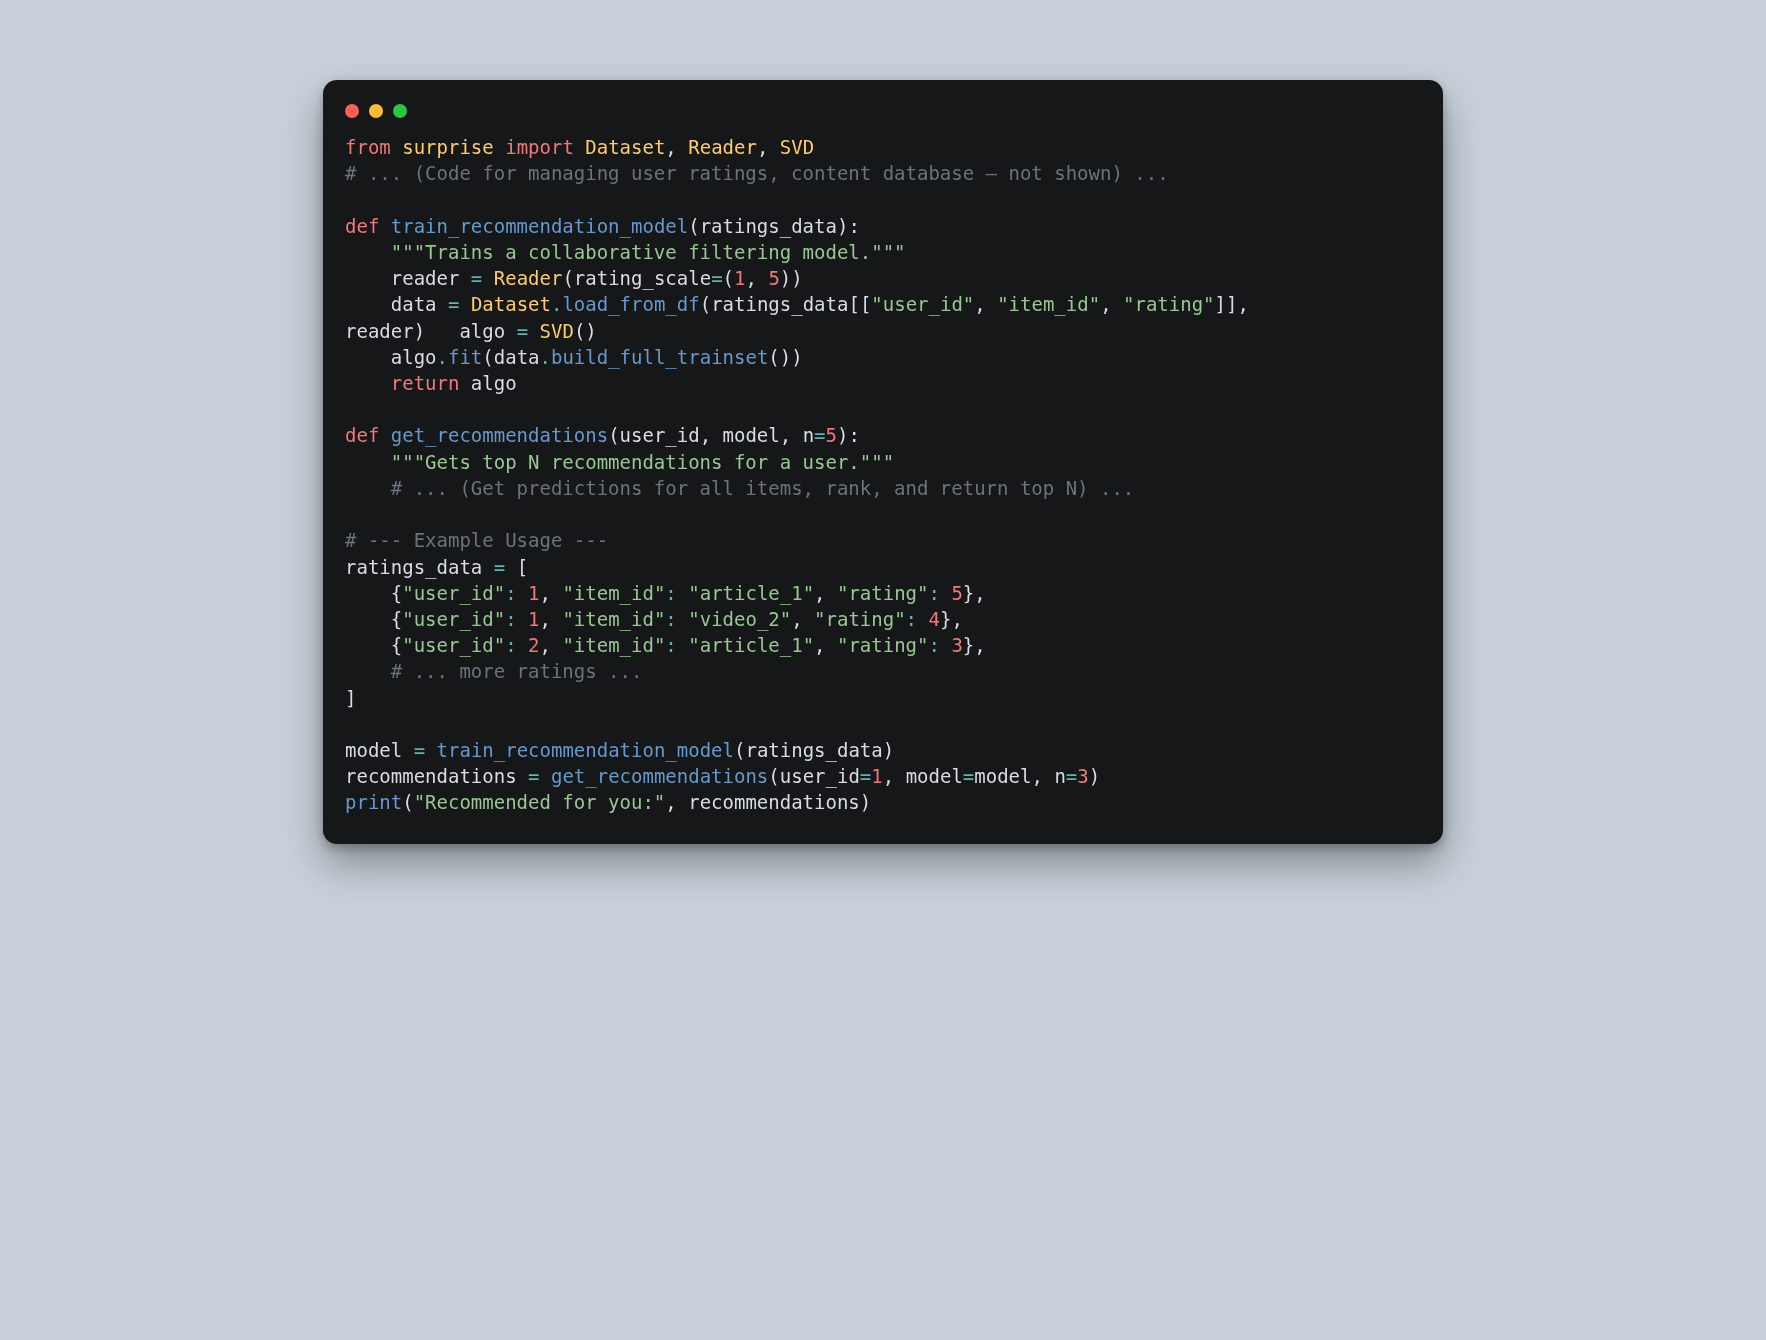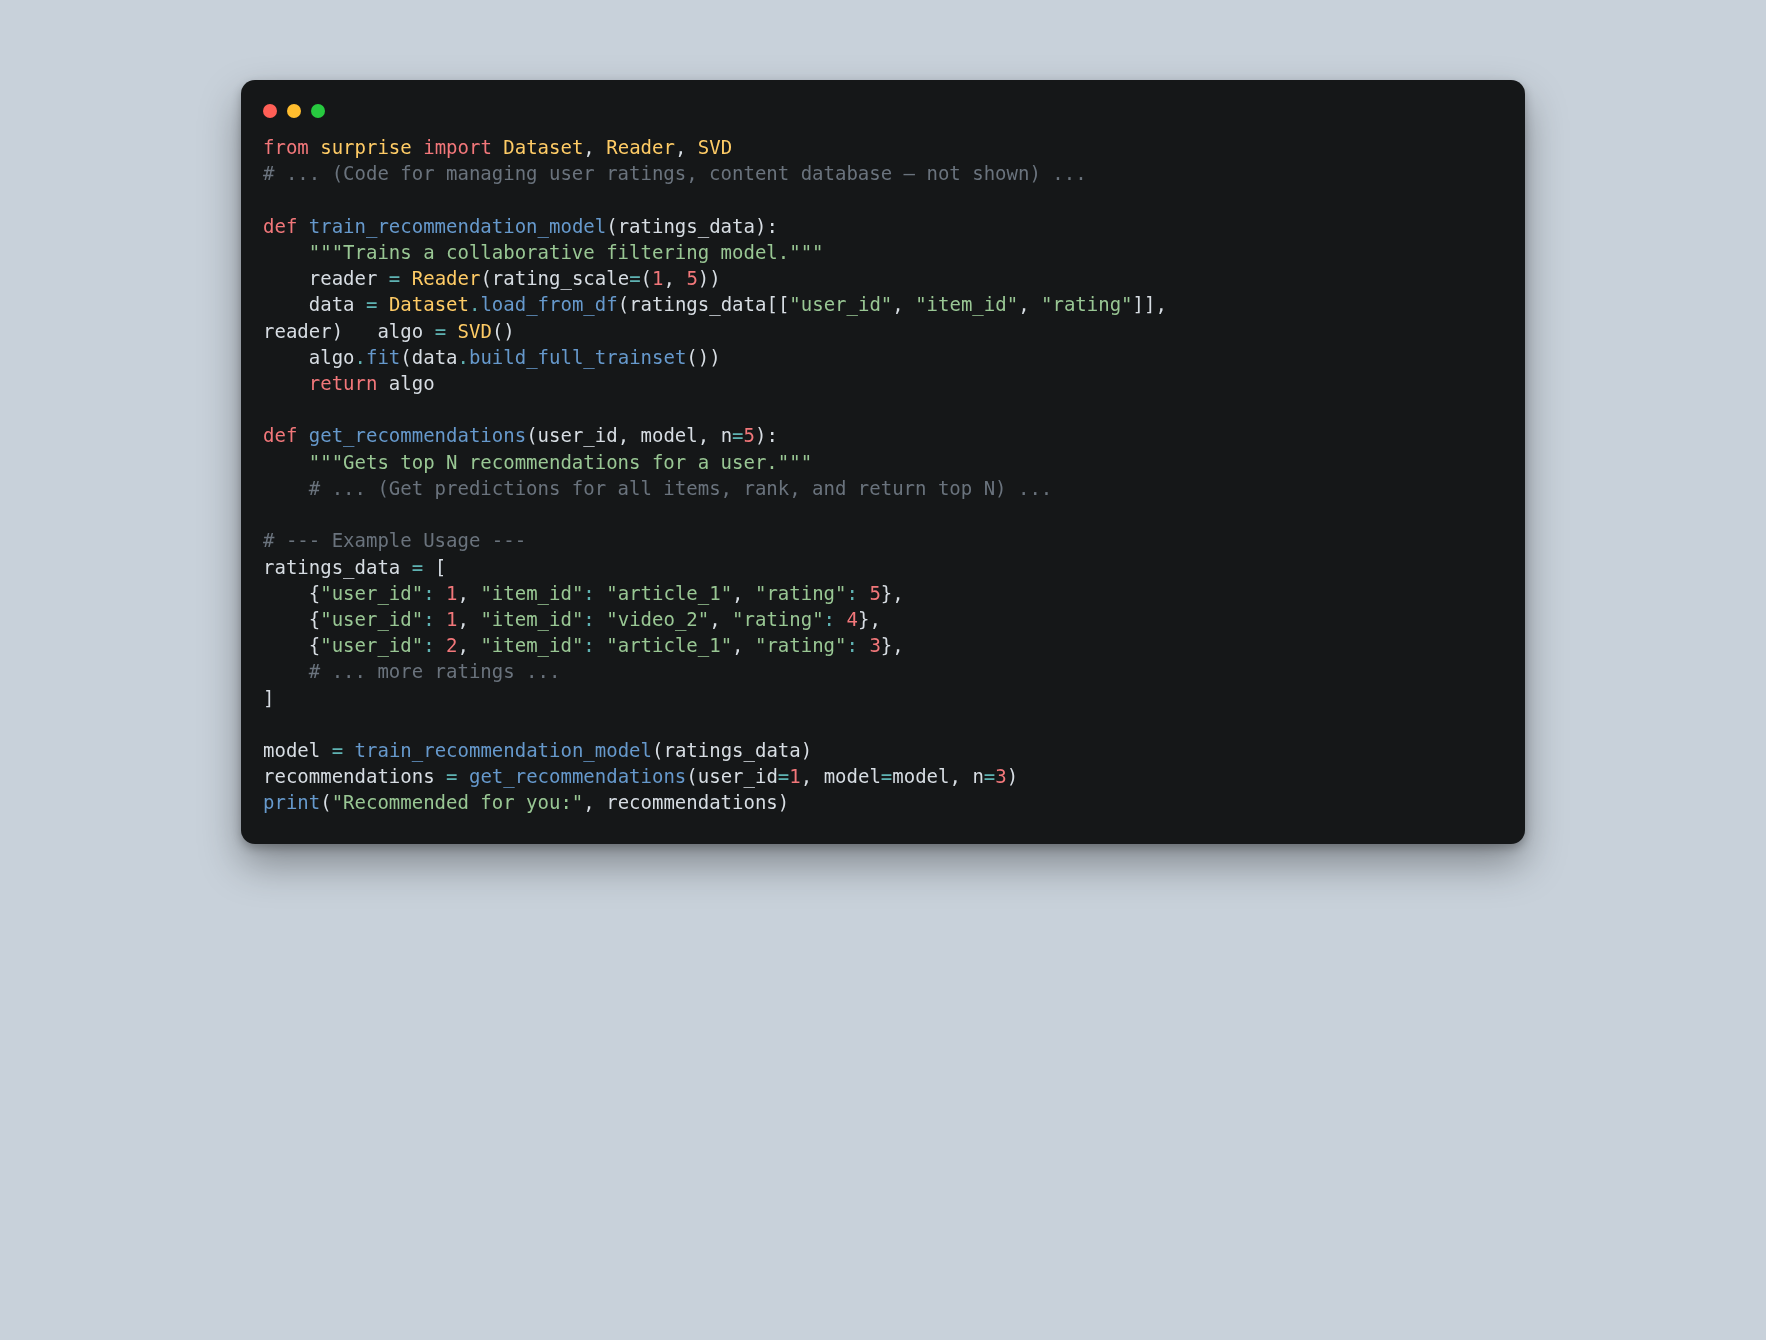--- a/index.html
+++ b/index.html
@@ -11,21 +11,21 @@
     background: #c8d1da;
     display: flex;
     justify-content: center;
     align-items: flex-start;
     padding: 80px 0 120px 0;
     box-sizing: border-box;
     font-family: "SFMono-Regular", Consolas, "Liberation Mono", Menlo, Courier, monospace;
   }
   .window {
     background: #151718;
-    width: 1284px;
+    width: 1120px;
     border-radius: 14px;
     box-shadow: 0 20px 40px rgba(0,0,0,0.35), 0 4px 10px rgba(0,0,0,0.25);
     padding: 24px 0 28px 0;
   }
   .titlebar {
     display: flex;
     align-items: center;
     padding: 0 22px 16px 22px;
     gap: 10px;
   }

